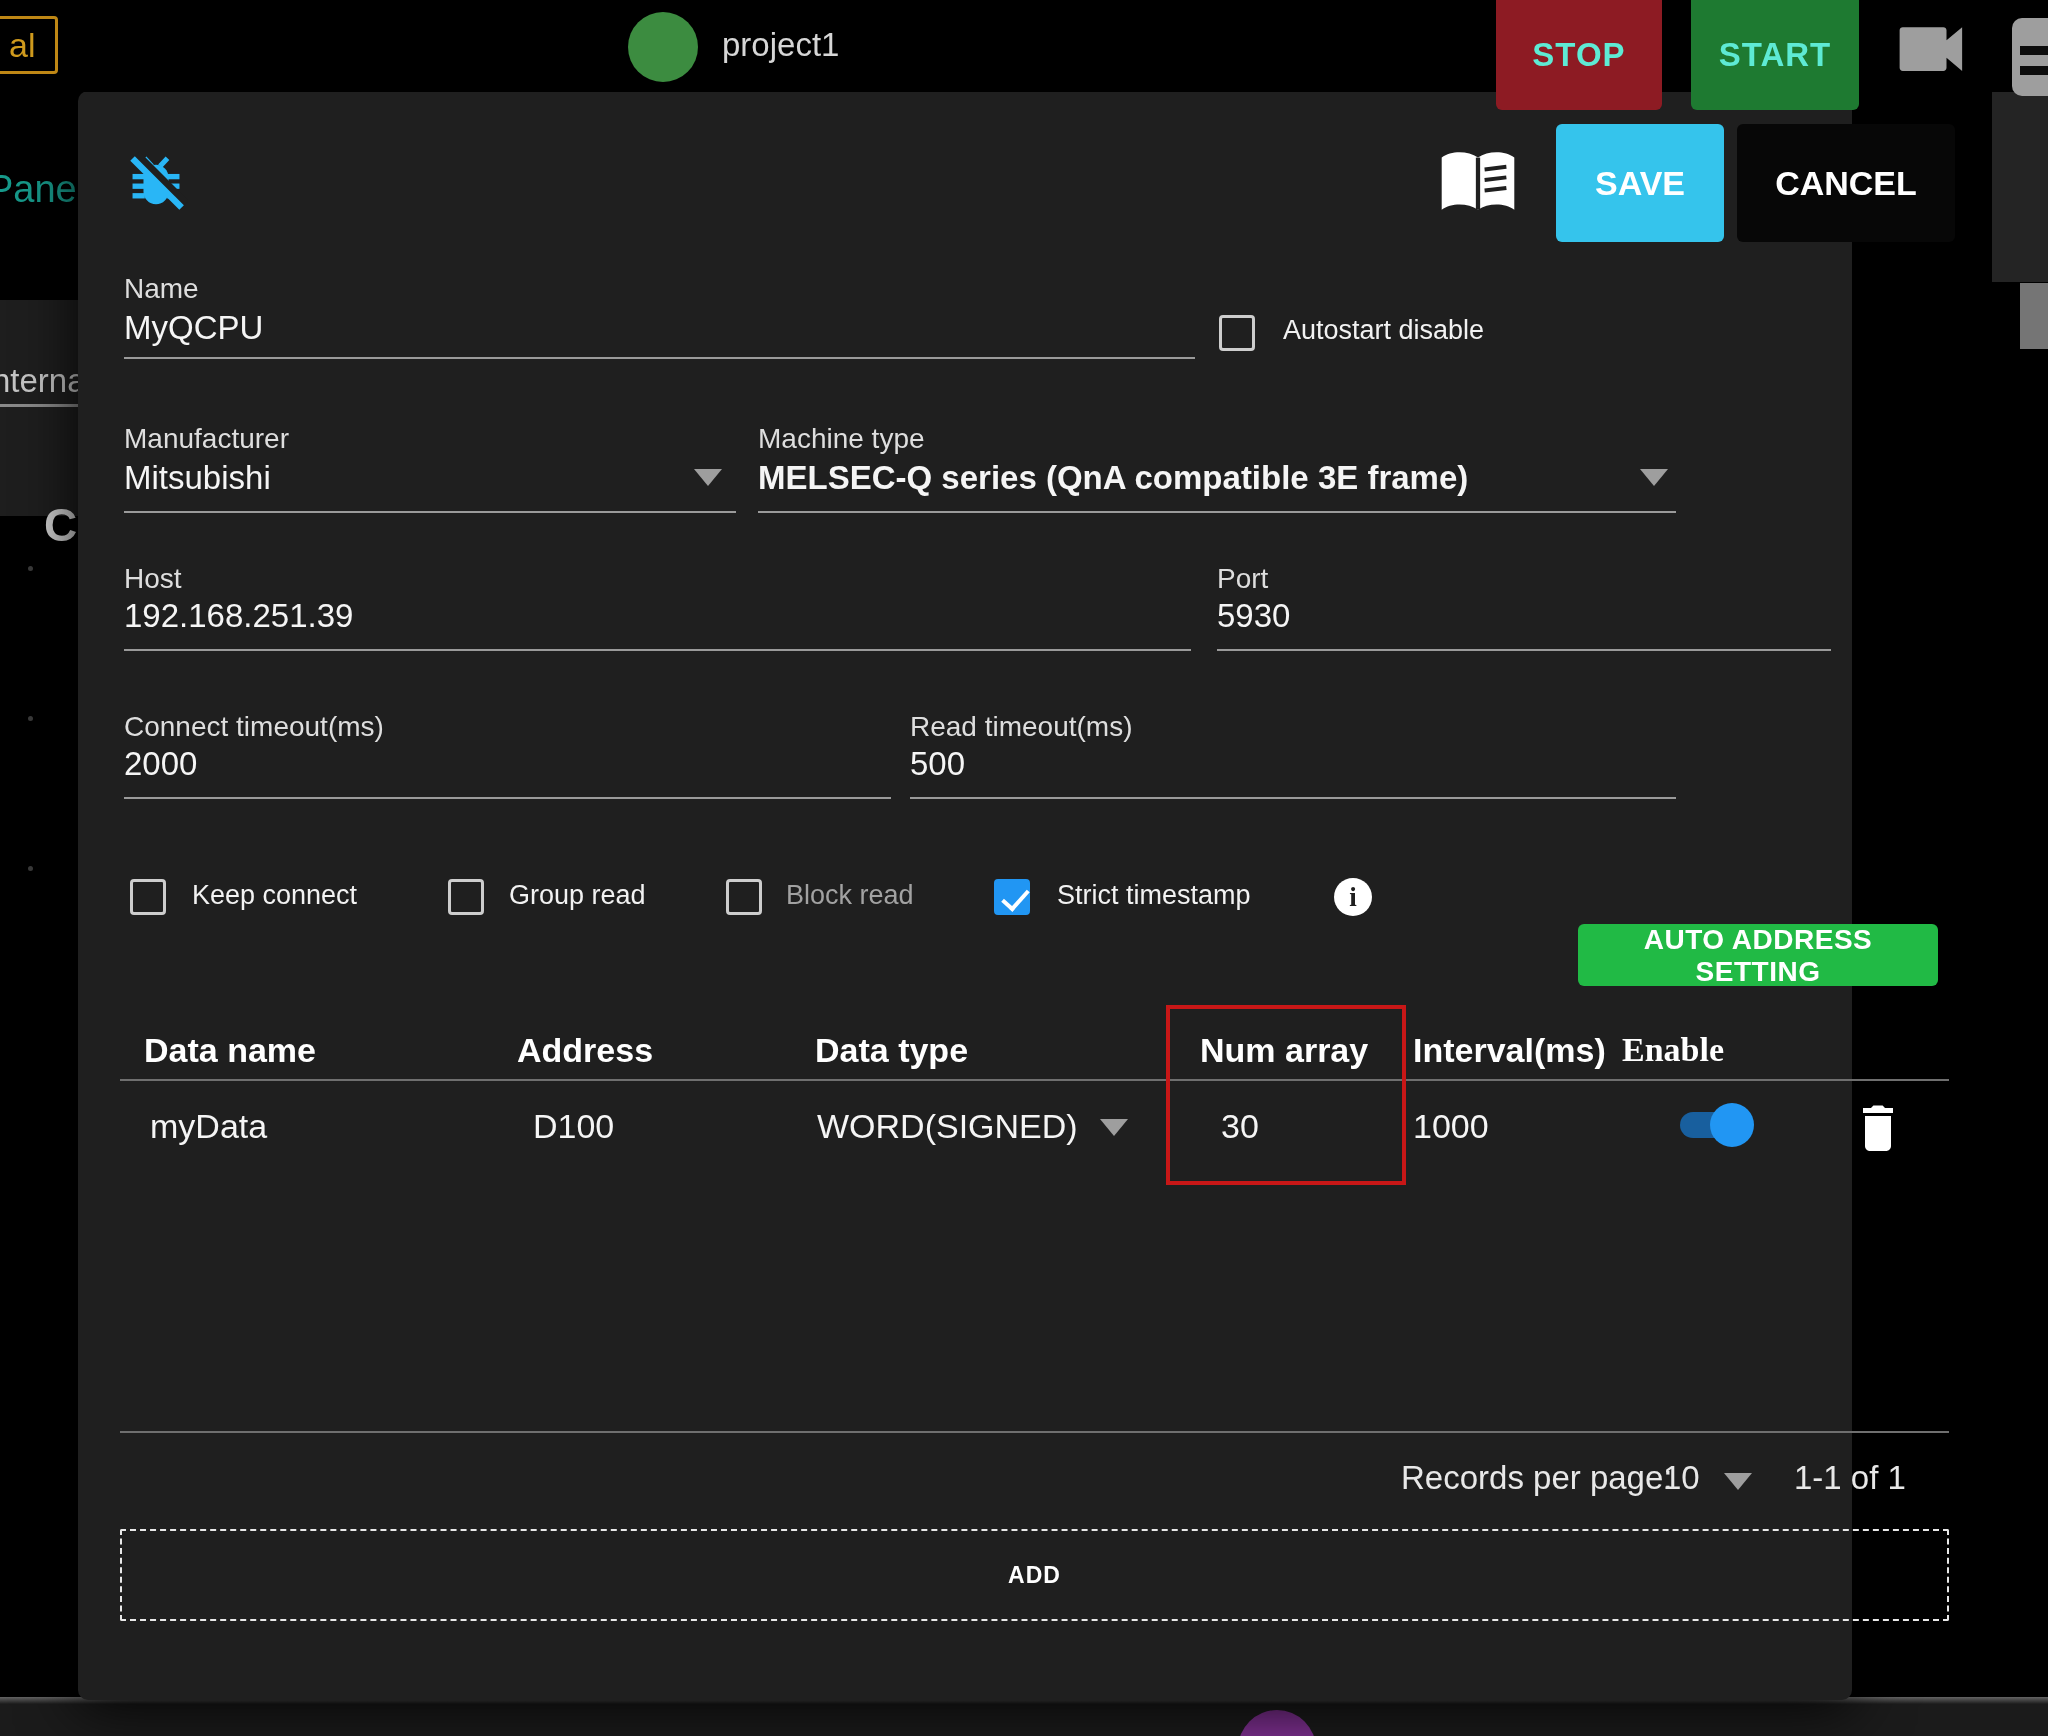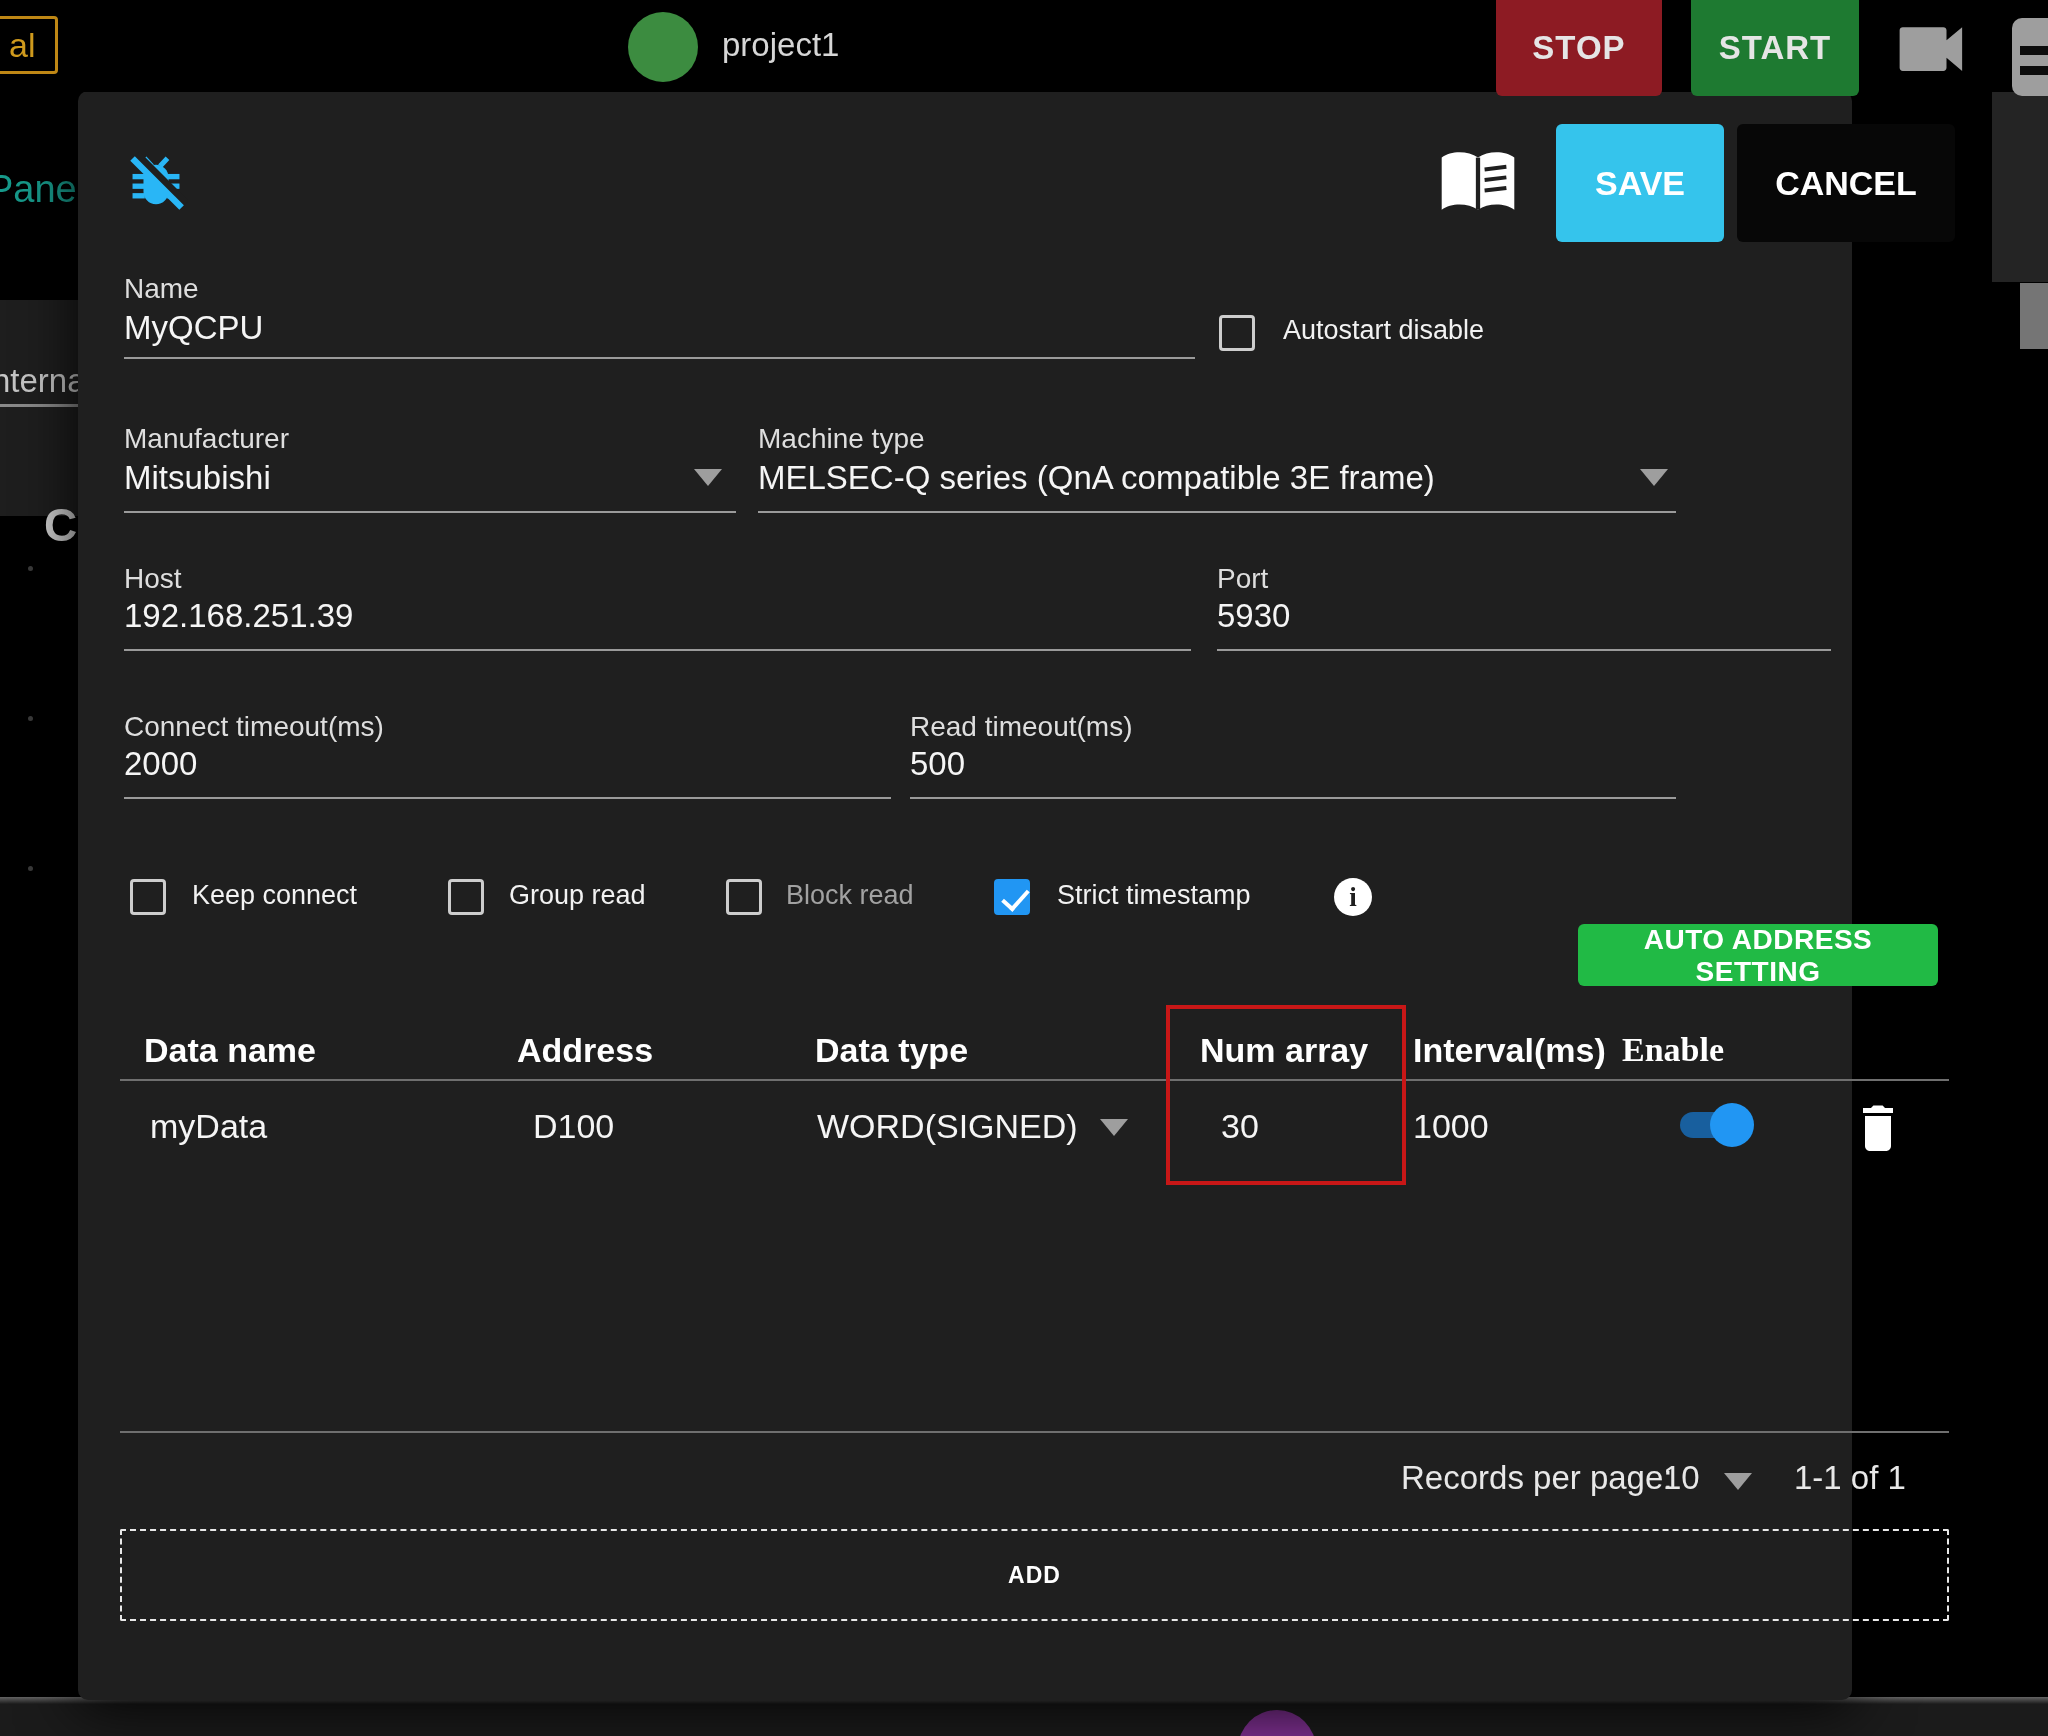--- a/index.html
+++ b/index.html
@@ -9,21 +9,21 @@
     background:#000; font-family:"Liberation Sans", sans-serif; color:#f0f0f0;
   }
   .abs { position:absolute; }
 
   
   #top-bar { left:0; top:0; width:2048px; height:92px; background:#000; z-index:3; }
   .tool-badge { left:-10px; top:16px; width:68px; height:58px; border:3px solid #bf8715;
     border-radius:4px; color:#cf9a1d; font-size:34px; line-height:52px; padding-left:16px; }
   .status-dot { left:628px; top:12px; width:70px; height:70px; border-radius:50%; background:#3c8c40; }
   .project-name { left:722px; top:26px; font-size:33px; color:#d6d6d6; }
-  .bar-btn { height:96px; top:0; border:none; border-radius:0 0 6px 6px; color:#e5e5e5;
+  .bar-btn { height:110px; top:0; border:none; border-radius:0 0 6px 6px; color:#5eead4;
     font-size:33px; font-weight:bold; letter-spacing:1px; text-align:center; display:flex;
     align-items:center; justify-content:center; font-family:inherit; cursor:pointer; }
   #stop-btn { left:1496px; width:166px; background:#8d1b23; }
   #start-btn { left:1691px; width:168px; background:#1e7a31; }
   #camera-icon { left:1896px; top:24px; width:76px; height:50px; }
   #menu-partial { left:2012px; top:18px; width:50px; height:78px; background:#9e9e9e; border-radius:10px; }
   #menu-partial .bar { position:absolute; left:8px; width:30px; height:9px; background:#0d0d0d; }
   #panel-text { left:-12px; top:168px; font-size:38px; color:#17998a; }
   #left-block { left:0; top:300px; width:78px; height:216px; background:#1e1e1e; }
   #internal-text { left:-8px; top:362px; font-size:33px; color:#c6c6c6; }
@@ -156,21 +156,21 @@
     <div class="abs u-line" style="left:46px; top:266px; width:1071px;"></div>
     <div class="abs cb" style="left:1141px; top:224px;"></div>
     <div class="abs cb-label" style="left:1205px; top:224px;">Autostart disable</div>
 
     <div class="abs fld-label" style="left:46px; top:332px;">Manufacturer</div>
     <div class="abs fld-value" style="left:46px; top:368px;">Mitsubishi</div>
     <div class="abs dd-arrow" style="left:616px; top:378px;"></div>
     <div class="abs u-line" style="left:46px; top:420px; width:612px;"></div>
 
     <div class="abs fld-label" style="left:680px; top:332px;">Machine type</div>
-    <div class="abs fld-value" style="left:680px; top:368px;">MELSEC-Q series (QnA compatible 3E frame)</div>
+    <div class="abs fld-value" style="left:680px; top:368px;font-weight:bold;">MELSEC-Q series (QnA compatible 3E frame)</div>
     <div class="abs dd-arrow" style="left:1562px; top:378px;"></div>
     <div class="abs u-line" style="left:680px; top:420px; width:918px;"></div>
 
     <div class="abs fld-label" style="left:46px; top:472px;">Host</div>
     <div class="abs fld-value" style="left:46px; top:506px;">192.168.251.39</div>
     <div class="abs u-line" style="left:46px; top:558px; width:1067px;"></div>
 
     <div class="abs fld-label" style="left:1139px; top:472px;">Port</div>
     <div class="abs fld-value" style="left:1139px; top:506px;">5930</div>
     <div class="abs u-line" style="left:1139px; top:558px; width:614px;"></div>

